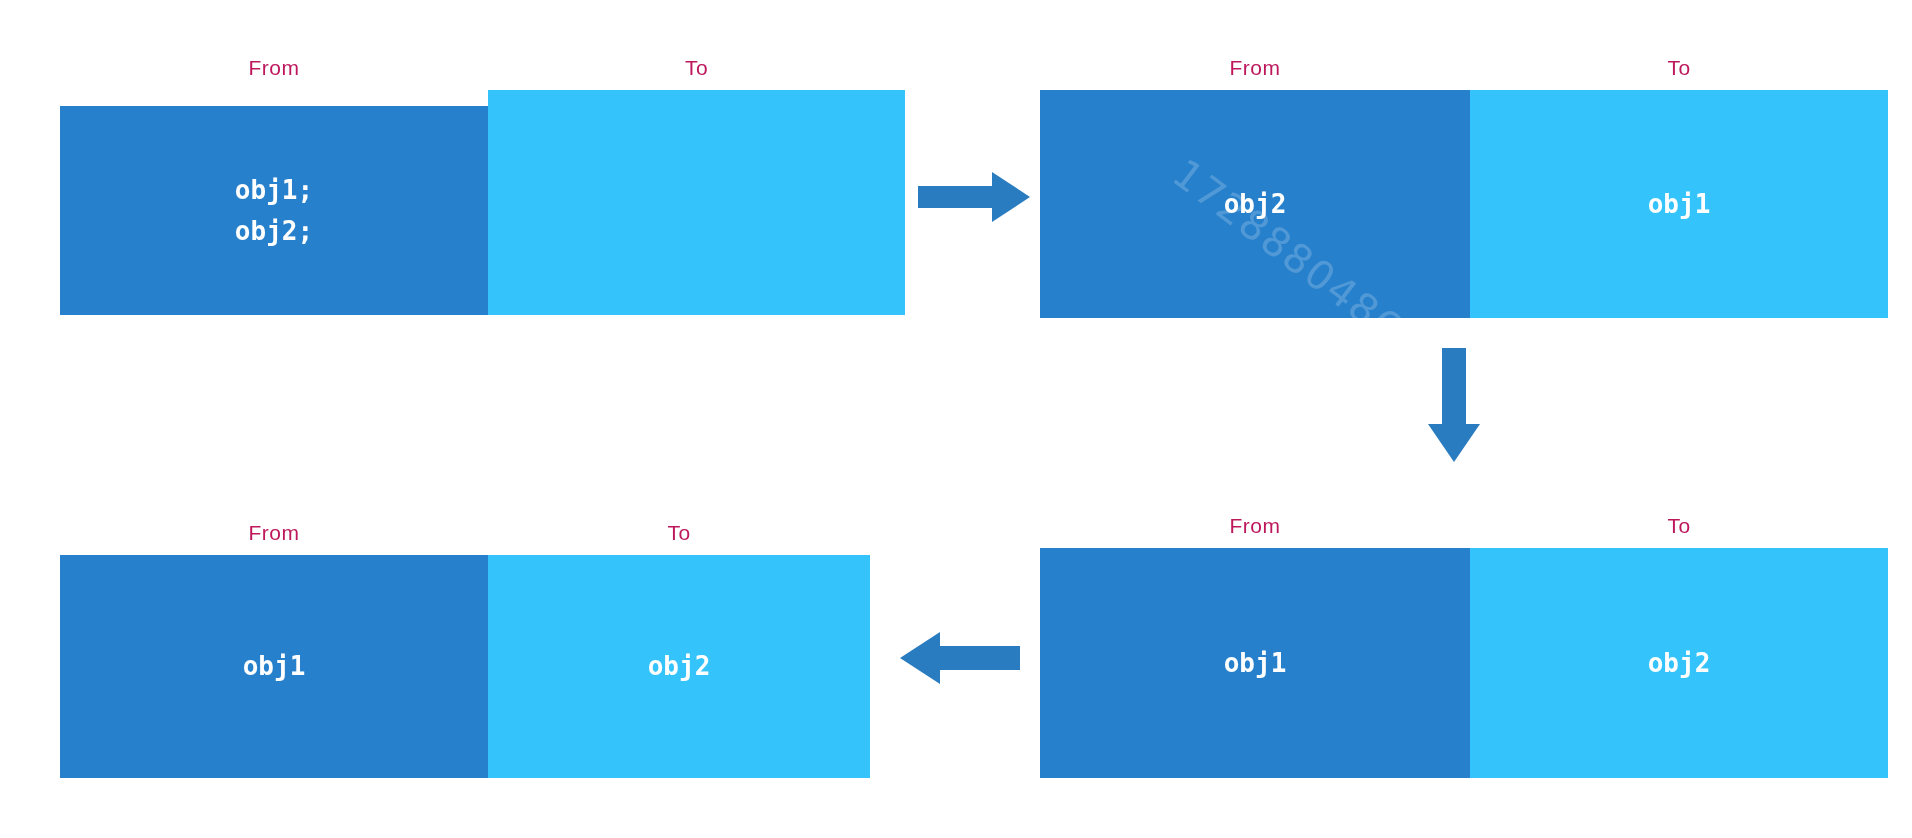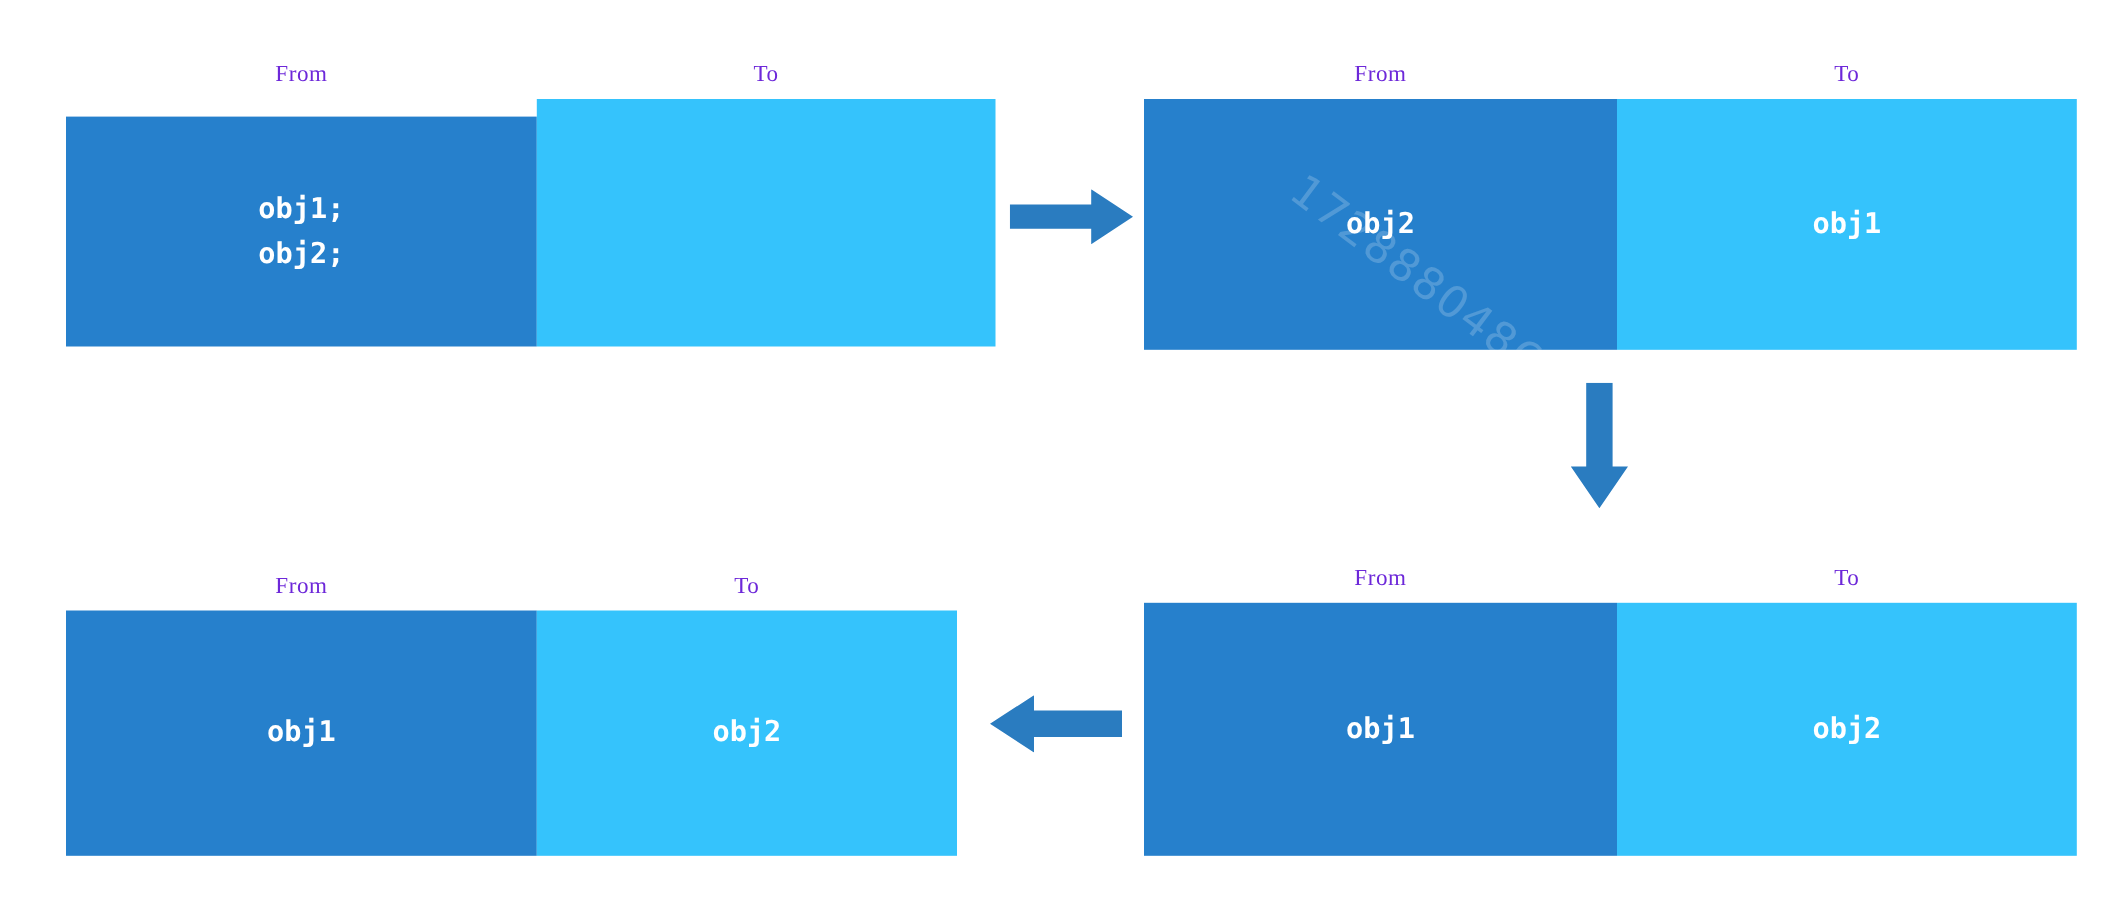--- a/index.html
+++ b/index.html
@@ -28,23 +28,23 @@
   }
 
   .panel-headers {
     display: flex;
     width: 100%;
     height: 46px;
     align-items: center;
   }
 
   .panel-header {
-    font-family: Liberation Serif, serif;
+    font-family: Liberation Sans, sans-serif;
     font-size: 21px;
-    color: #6d28d9;
+    color: #be185d;
     text-align: center;
     letter-spacing: 0.5px;
     line-height: 1;
     white-space: nowrap;
   }
 
   .panel-body {
     display: flex;
     width: 100%;
     flex: 1 1 auto;

